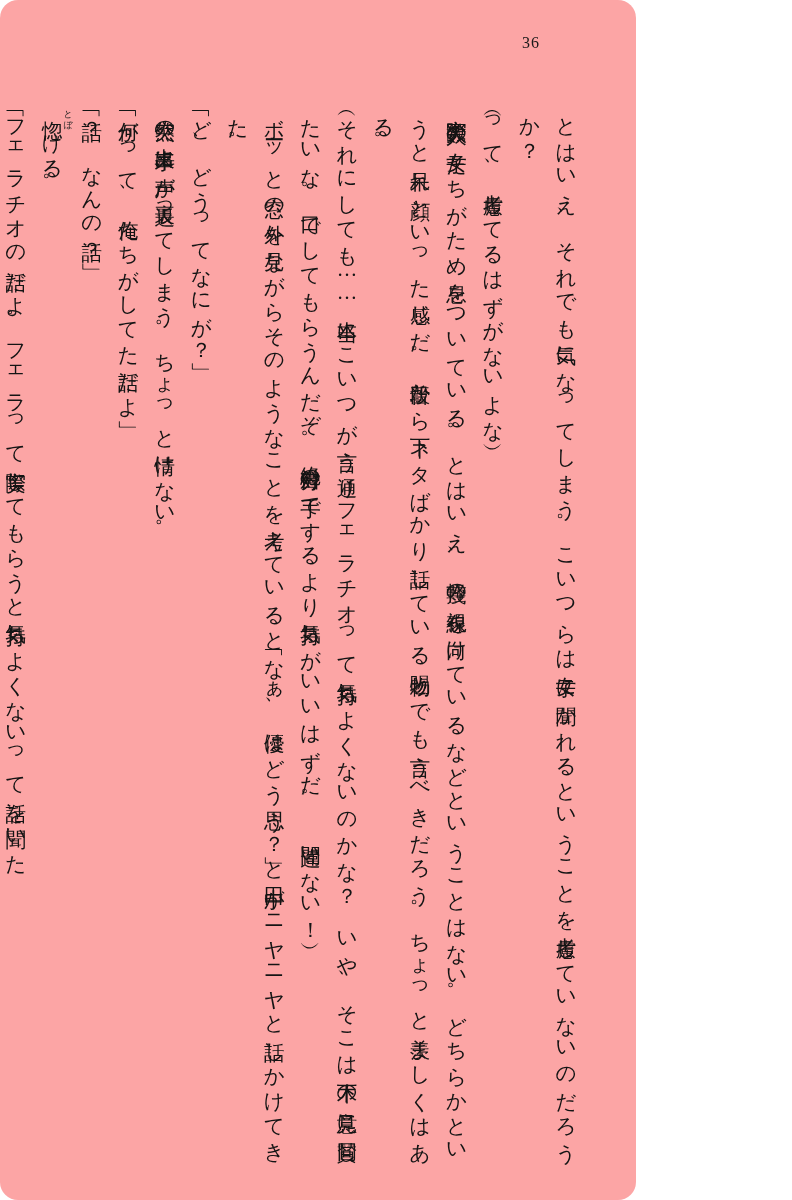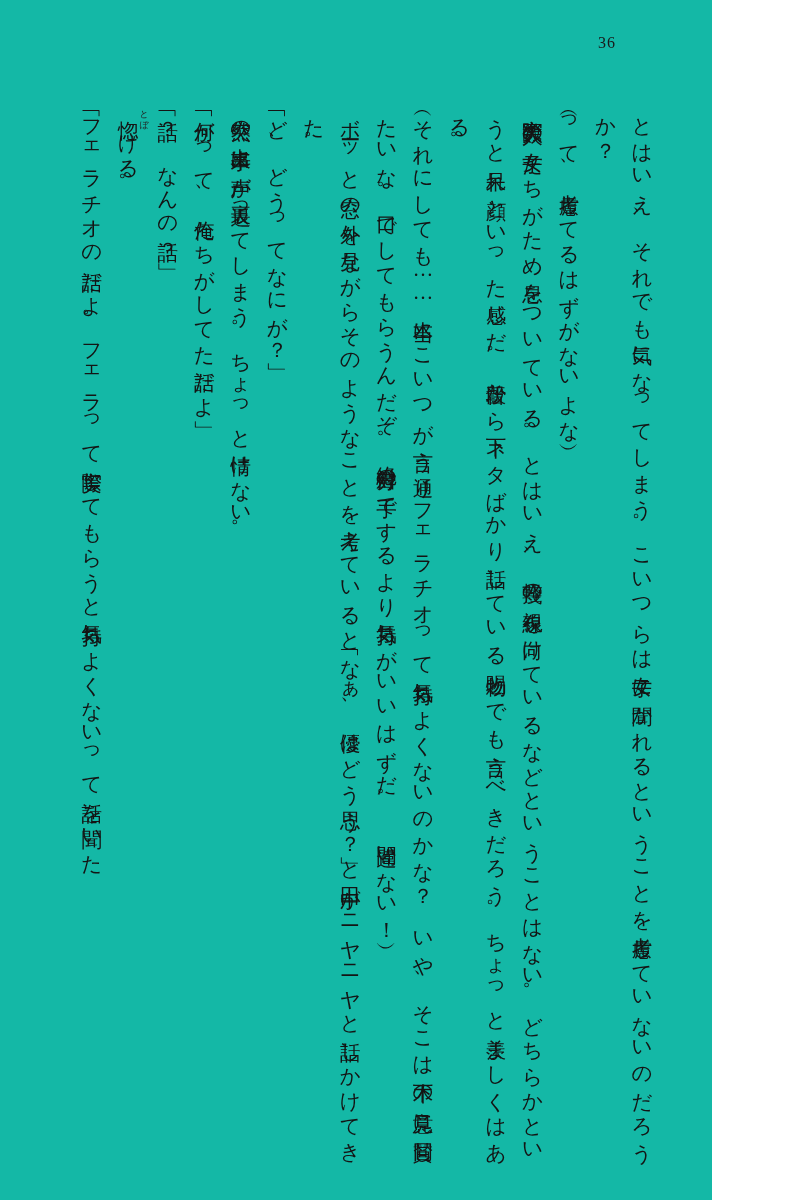--- a/index.html
+++ b/index.html
@@ -2,26 +2,27 @@
 <html lang="ja"><head>
 <meta charset="utf-8">
 <style>
   html, body {
     margin: 0;
     padding: 0;
     background: #ffffff;
   }
   .page {
     position: relative;
-    width: 712px;
+    width: 636px;
     height: 1200px;
-    background: #14b8a6;
+    background: #fca5a5;
     overflow: hidden;
     font-family: "Liberation Serif", "DejaVu Serif", serif;
     color: #111111;
+    border-radius: 18px;
   }
   .page-number {
     position: absolute;
     top: 34px;
     right: 96px;
     font-size: 16px;
     letter-spacing: 1px;
     color: #1a1a1a;
     font-family: "Liberation Serif", "DejaVu Serif", serif;
   }

